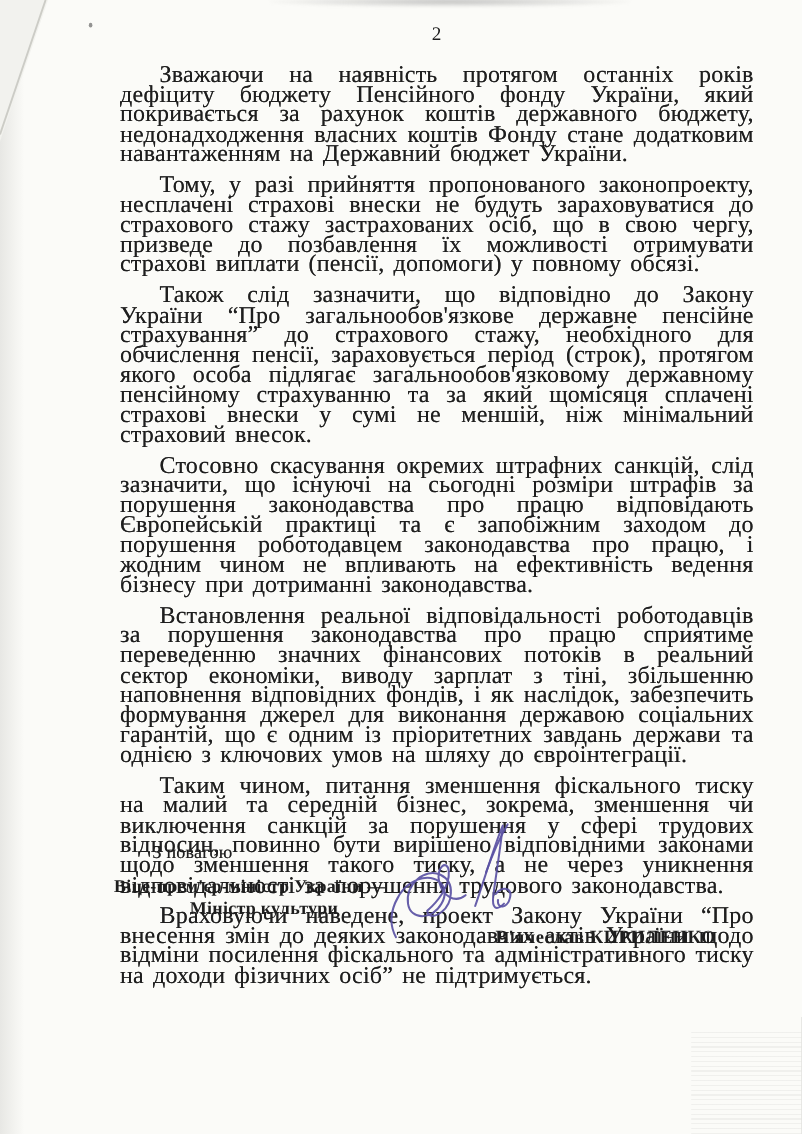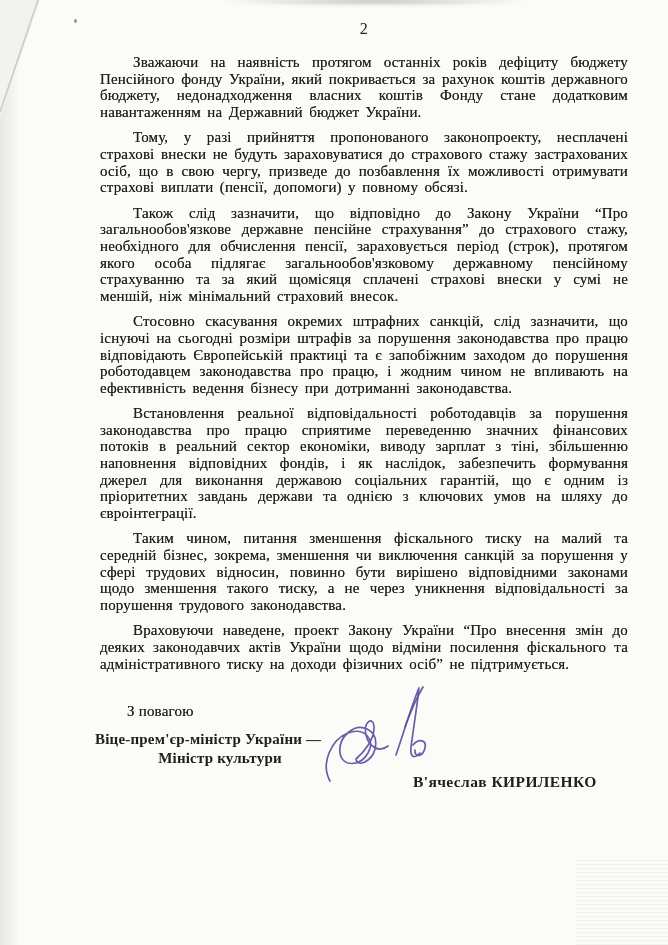--- a/index.html
+++ b/index.html
@@ -36,21 +36,21 @@
   }
   
   .content{
     position:absolute;left:100px;top:20px;width:528px;
   }
   .page-number{
     text-align:center;font-size:16px;letter-spacing:.5px;margin:0 0 16px 0;
   }
   .body-text p{
     margin:9px 0 0 0;
-    font-size:15px;line-height:16.6px;
+    font-size:20px;line-height:16.6px;
     text-align:justify;
     text-indent:33px;
     word-spacing:2.5px;letter-spacing:.15px;
     text-shadow:0 0 .35px rgba(30,30,30,.75);
   }
   
   .sig-block{position:absolute;left:0;top:0;width:632px;height:945px;pointer-events:none;}
   .salutation{
     position:absolute;left:127px;top:703px;
     font-size:15px;letter-spacing:.2px;

